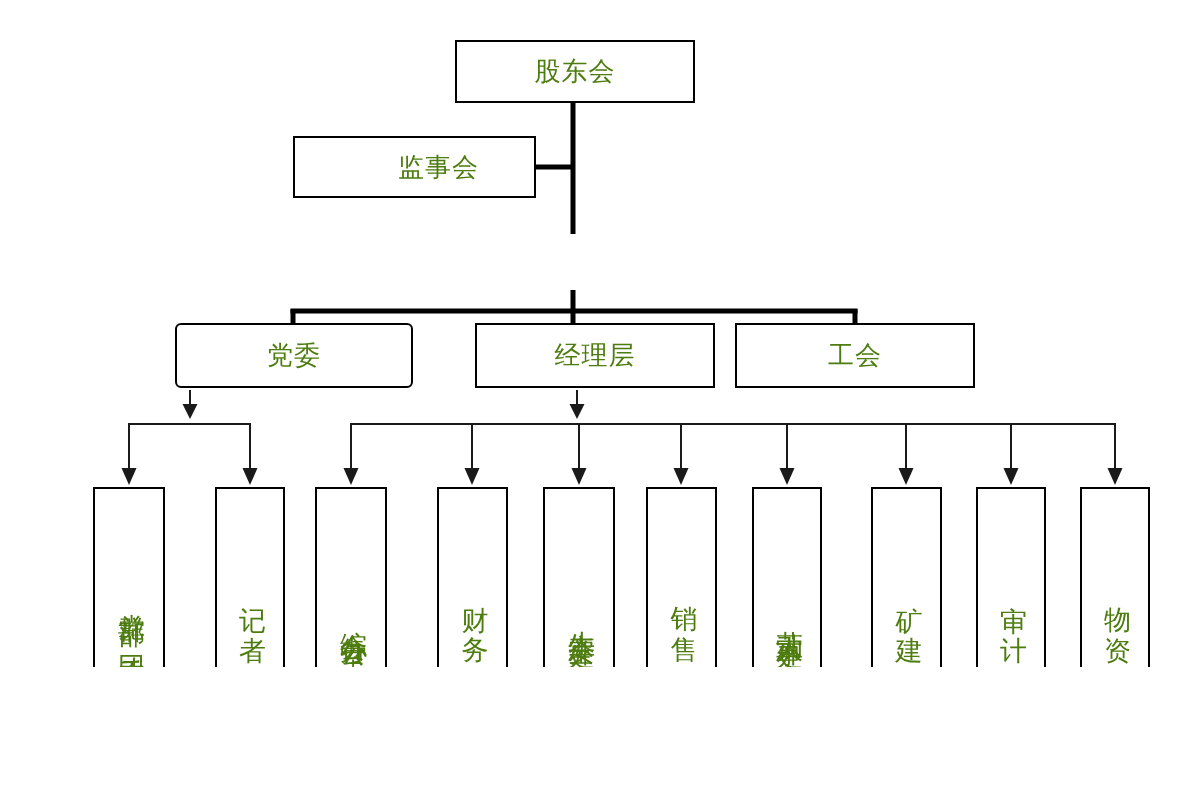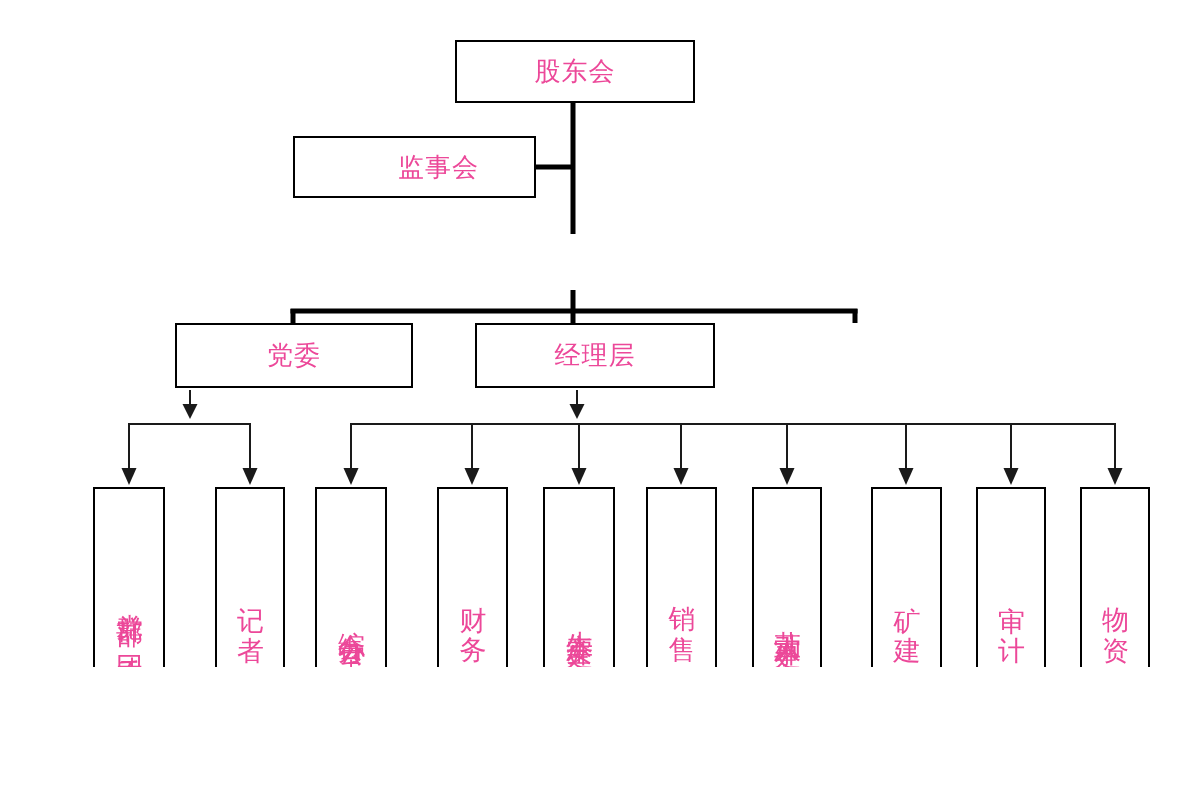--- a/index.html
+++ b/index.html
@@ -1,18 +1,18 @@
 <!DOCTYPE html>
 <html><head>
 <meta charset="utf-8">
 <style>
   html,body { margin:0; padding:0; background:#ffffff; }
   #canvas {
     position:relative; width:1200px; height:667px; background:#ffffff;
-    font-family:Liberation Sans, sans-serif; color:#ec4899; overflow:hidden;
+    font-family:Liberation Mono, monospace; color:#4d7c0f; overflow:hidden;
   }
   .node {
     position:absolute; border:2px solid #000; background:#fff;
     display:flex; align-items:center; justify-content:center;
     box-sizing:border-box;
   }
   .node .hlabel { font-size:26px; letter-spacing:1px; white-space:nowrap; }
   .vnode {
     position:absolute; border:2px solid #000; background:#fff;
     display:flex; align-items:center; justify-content:center;
@@ -78,28 +78,31 @@
 
   <div class="node" style="left:455px; top:40px; width:240px; height:63px;">
     <span class="hlabel">股东会</span>
   </div>
 
   <div class="node" style="left:293px; top:136px; width:243px; height:62px;padding-left:48px;">
     <span class="hlabel">监事会</span>
   </div>
 
 
-  <div class="node" style="left:175px; top:323px; width:238px; height:65px;">
+  <div class="node" style="left:175px; top:323px; width:238px; height:65px;border-radius:6px;">
     <span class="hlabel">党委</span>
   </div>
 
   <div class="node" style="left:455px; top:323px; width:240px; height:65px;margin-left:20px;">
     <span class="hlabel">经理层</span>
   </div>
 
+  <div class="node" style="left:735px; top:323px; width:240px; height:65px;">
+    <span class="hlabel">工会</span>
+  </div>
 
   <div class="vnode" style="left:93px; top:487px; width:72px; height:255px;">
     <span class="vlabel v-tight">党群部 团委</span>
   </div>
 
   <div class="vnode" style="left:215px; top:487px; width:70px; height:255px;">
     <span class="vlabel v-spread">记者站</span>
   </div>
 
   <div class="vnode" style="left:315px; top:487px; width:72px; height:255px;">

